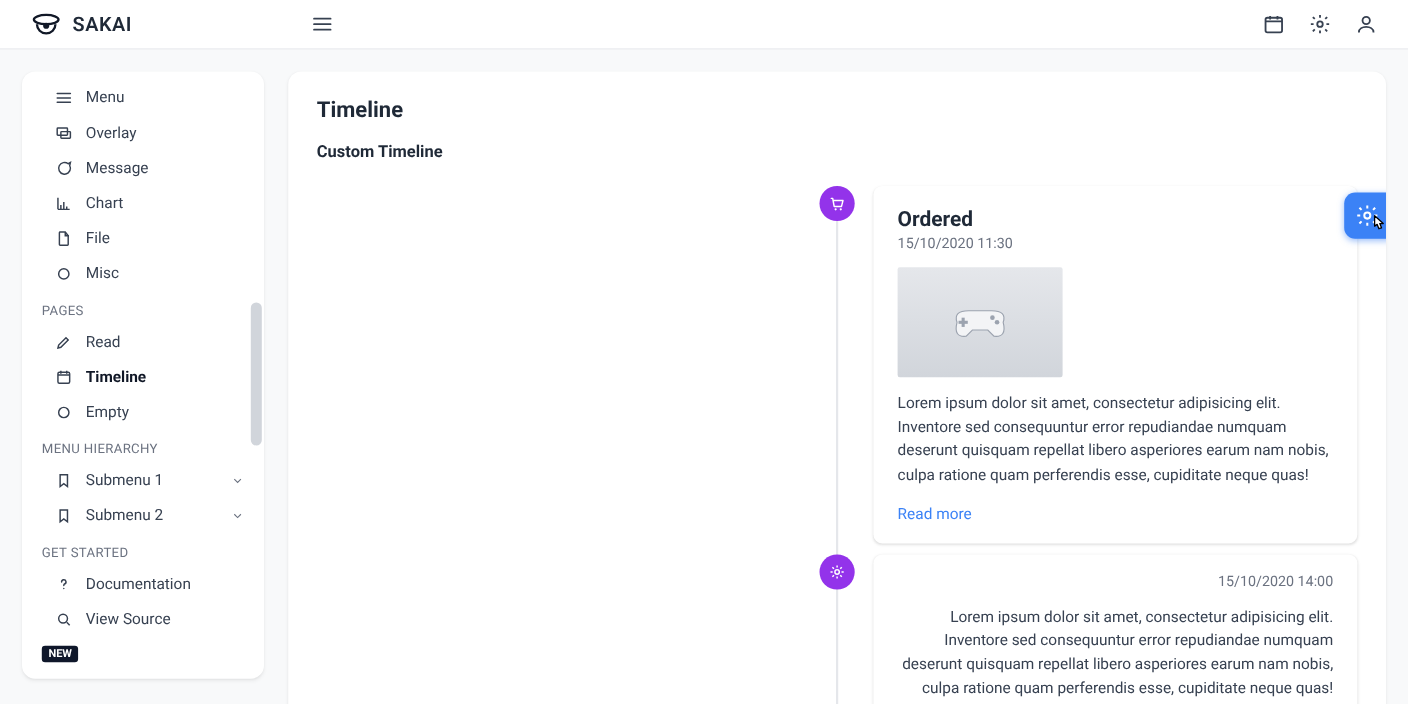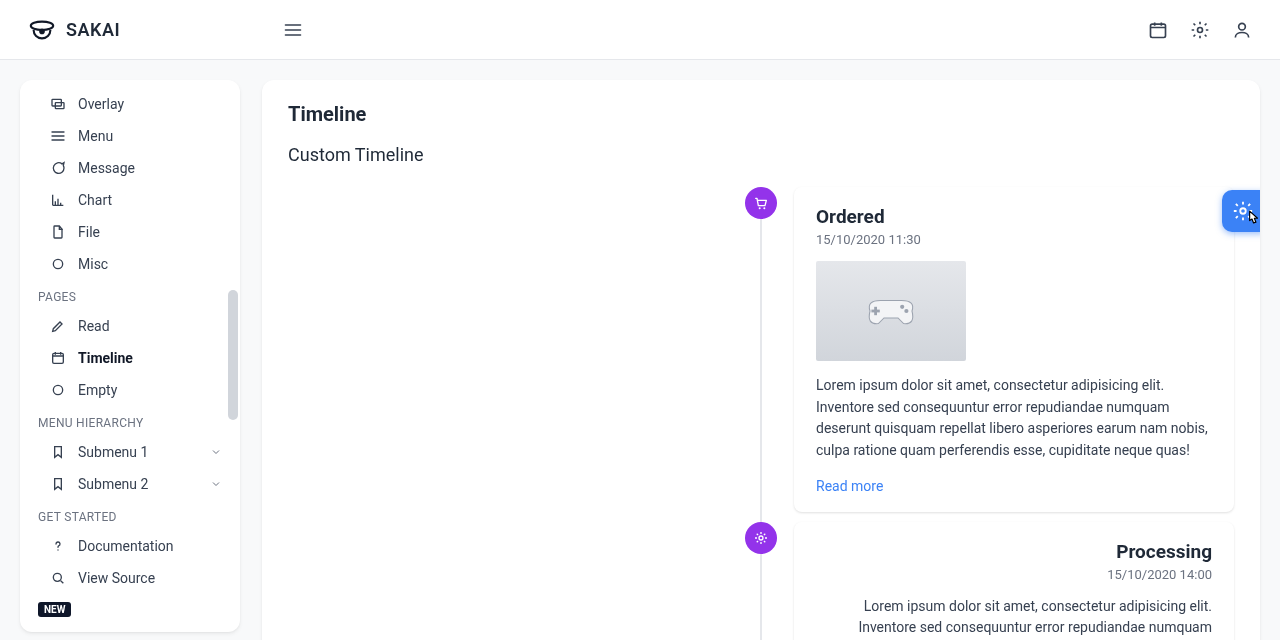--- a/index.html
+++ b/index.html
@@ -14,21 +14,21 @@
   *{box-sizing:border-box;}
   body{
     margin:0;
     font-family:-apple-system,Segoe UI,Roboto,Helvetica,Arial,sans-serif;
     color:var(--text);
     background:var(--bg);
     font-size:14px;
   }
   
   .topbar{
-    height:60px;
+    height:45px;
     background:#fff;
     border-bottom:1px solid var(--border);
     display:flex;
     align-items:center;
     padding:0 28px;
     gap:18px;
   }
   .logo{display:flex;align-items:center;gap:10px;font-weight:600;font-size:18px;letter-spacing:.5px;}
   .logo svg{width:28px;height:28px;}
   .ham{margin-left:145px;cursor:pointer;color:#374151;}
@@ -45,21 +45,21 @@
   .sb-item.active{font-weight:700;color:#111827;}
   .sb-item .ico{width:16px;height:16px;flex:0 0 16px;color:#374151;}
   .sb-item .chev{position:absolute;right:18px;top:50%;transform:translateY(-50%);color:#6b7280;}
   .sb-new{display:inline-block;background:#0f172a;color:#fff;font-size:10px;font-weight:700;padding:2px 6px;border-radius:3px;margin-left:18px;margin-top:8px;}
   
   .sb-track{position:absolute;right:0;top:0;bottom:0;width:14px;background:transparent;}
   .sb-thumb{position:absolute;right:2px;width:10px;background:#d1d5db;border-radius:5px;}
   
   .main-card{flex:1;background:#fff;border-radius:12px;box-shadow:var(--cardshadow);padding:22px 26px;min-height:552px;position:relative;overflow:hidden;}
   .main-title{font-size:20px;font-weight:700;margin:0 0 18px;}
-  .main-sub{font-size:18px;font-weight:400;margin:0 0 22px;}
+  .main-sub{font-size:15px;font-weight:700;margin:0 0 22px;}
   
   .timeline{position:relative;}
   .timeline-line{position:absolute;left:50%;transform:translateX(-50%);width:2px;top:0;bottom:-200px;background:#e5e7eb;}
   .tl-row{display:flex;align-items:flex-start;position:relative;min-height:60px;justify-content:flex-end;}
   .tl-marker{position:absolute;left:50%;transform:translateX(-50%);width:32px;height:32px;border-radius:50%;background:var(--accent);display:flex;align-items:center;justify-content:center;color:#fff;z-index:2;}
   .tl-card{background:#fff;border-radius:8px;box-shadow:0 1px 3px rgba(0,0,0,.08),0 1px 2px rgba(0,0,0,.05);padding:18px 22px;width:440px;}
   .tl-card.right{margin-left:calc(50% + 32px);}
   .tl-card.left{margin-left:calc(50% - 32px - 440px);text-align:right;}
   .tl-title{font-size:19px;font-weight:700;margin:0 0 4px;}
   .tl-date{color:var(--muted);font-size:13px;margin:0 0 14px;}
@@ -105,30 +105,30 @@
     </svg>
   </div>
 </div>
 
 <div class="layout">
 
   <div class="sidebar-box">
     <div class="sidebar-scroll">
       <div class="sb-item">
         <svg class="ico" viewBox="0 0 24 24">
+            <path d="M3 6h18M3 12h18M3 18h18" stroke="currentColor" stroke-width="2" stroke-linecap="round"></path>
+          </svg>
+        <span>Menu</span>
+      </div>
+      <div class="sb-item">
+        <svg class="ico" viewBox="0 0 24 24">
             <rect x="3" y="5" width="14" height="10" rx="1" fill="none" stroke="currentColor" stroke-width="2"></rect>
             <rect x="8" y="10" width="13" height="9" rx="1" fill="none" stroke="currentColor" stroke-width="2"></rect>
           </svg>
         <span>Overlay</span>
-      </div>
-      <div class="sb-item">
-        <svg class="ico" viewBox="0 0 24 24">
-            <path d="M3 6h18M3 12h18M3 18h18" stroke="currentColor" stroke-width="2" stroke-linecap="round"></path>
-          </svg>
-        <span>Menu</span>
       </div>
       <div class="sb-item">
         <svg class="ico" viewBox="0 0 24 24">
             <path d="M21 12a8 8 0 1 1-3-6.2L21 4l-1 4.5A8 8 0 0 1 21 12z" fill="none" stroke="currentColor" stroke-width="2"></path>
           </svg>
         <span>Message</span>
       </div>
       <div class="sb-item">
         <svg class="ico" viewBox="0 0 24 24">
             <path d="M4 20V4M4 20h16M8 20v-6M12 20v-10M16 20v-4" stroke="currentColor" stroke-width="2"></path>
@@ -248,21 +248,20 @@
       </div>
 
       <div class="tl-row" style="margin-top:10px;">
         <div class="tl-marker" style="top:0;">
           <svg width="16" height="16" viewBox="0 0 24 24">
             <circle cx="12" cy="12" r="3" fill="none" stroke="#fff" stroke-width="2"></circle>
             <path d="M12 3v3M12 18v3M3 12h3M18 12h3M5.6 5.6l2.1 2.1M16.3 16.3l2.1 2.1M5.6 18.4l2.1-2.1M16.3 7.7l2.1-2.1" stroke="#fff" stroke-width="2"></path>
           </svg>
         </div>
         <div class="tl-card left">
-          <div class="tl-title">Processing</div>
           <div class="tl-date">15/10/2020 14:00</div>
           <div class="tl-body">Lorem ipsum dolor sit amet, consectetur adipisicing elit. Inventore sed consequuntur error repudiandae numquam deserunt quisquam repellat libero asperiores earum nam nobis, culpa ratione quam perferendis esse, cupiditate neque quas!</div>
         </div>
       </div>
     </div>
 
     <div class="fab">
       <svg width="22" height="22" viewBox="0 0 24 24">
         <circle cx="12" cy="12" r="3" fill="none" stroke="#fff" stroke-width="2"></circle>
         <path d="M12 2v3M12 19v3M4.2 4.2l2.1 2.1M17.7 17.7l2.1 2.1M2 12h3M19 12h3M4.2 19.8l2.1-2.1M17.7 6.3l2.1-2.1" stroke="#fff" stroke-width="2"></path>

